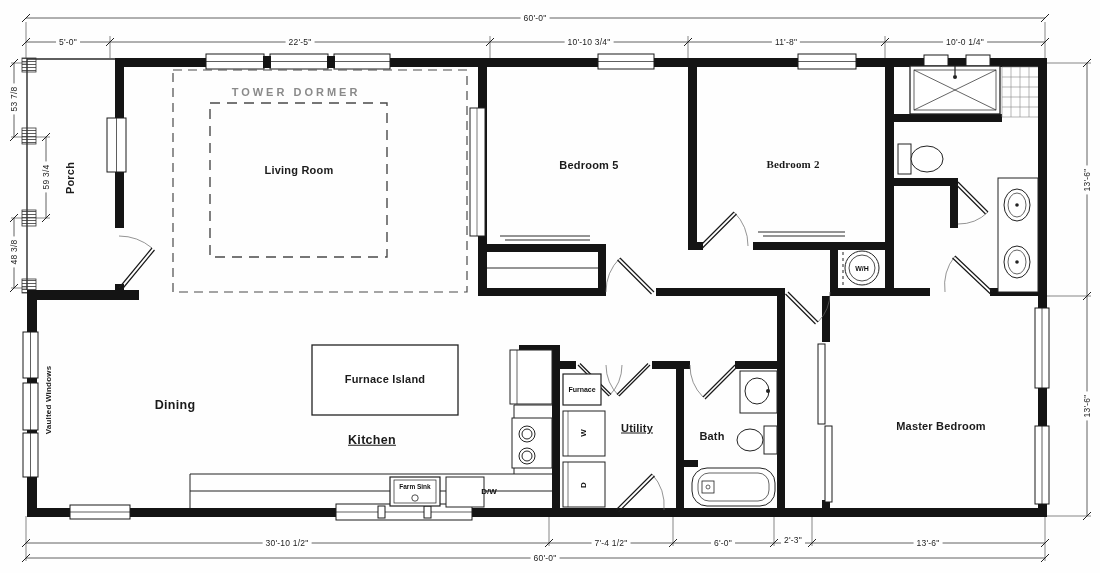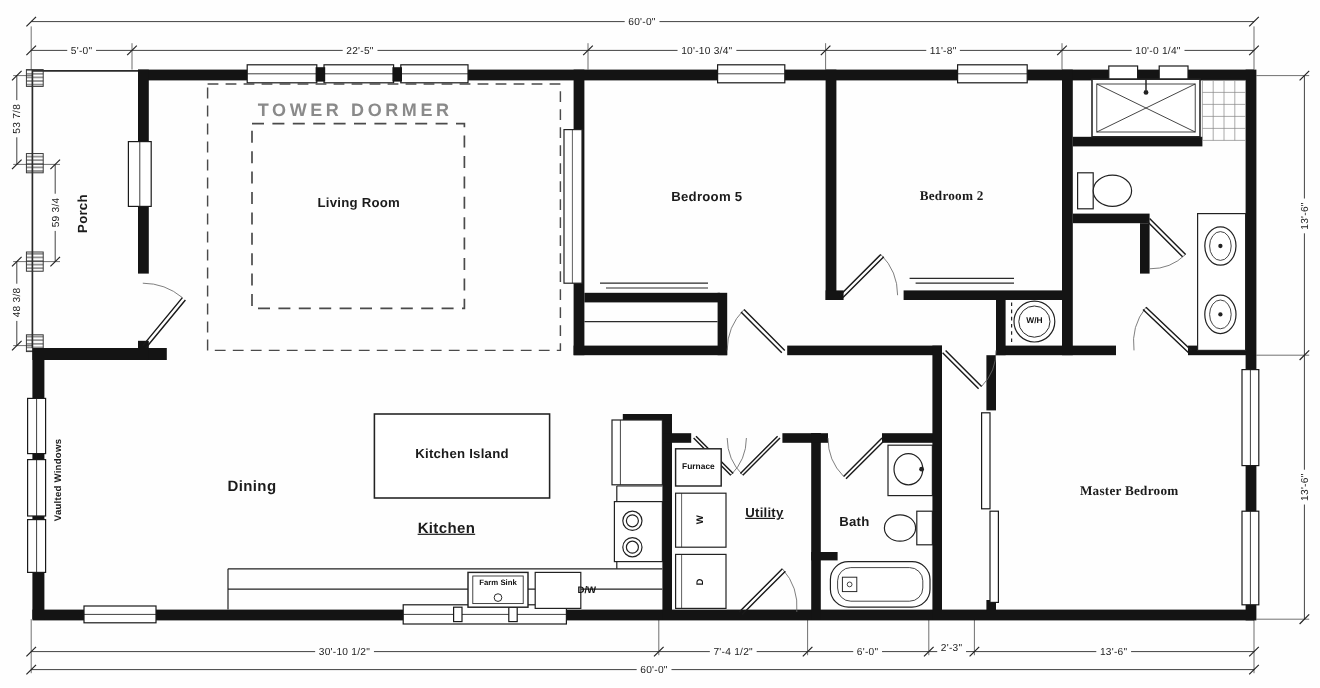--- a/index.html
+++ b/index.html
@@ -6,21 +6,21 @@
   .sheet{position:relative;width:1100px;height:573px;background:#fefefe;overflow:hidden;
          font-family:"Liberation Sans","DejaVu Sans",sans-serif;color:#1c1c1c;}
   .sheet svg{position:absolute;left:0;top:0;}
   .lbl{position:absolute;transform:translate(-50%,-50%);white-space:nowrap;line-height:1;}
   .vlbl{position:absolute;transform:translate(-50%,-50%) rotate(-90deg);white-space:nowrap;line-height:1;}
   .dim{font-size:8.5px;letter-spacing:.2px;background:#fefefe;padding:0 3px;color:#222;}
   .room{font-size:11px;font-weight:bold;color:#1b1b1b;letter-spacing:.2px;}
   .room-lg{font-size:12.5px;font-weight:bold;color:#1b1b1b;letter-spacing:.3px;}
   .fix{font-size:7px;font-weight:bold;color:#111;}
   .fix-sm{font-size:6.5px;font-weight:bold;color:#111;}
-  .dormer{font-size:15px;letter-spacing:3px;color:#8a8a8a;font-weight:bold;}
+  .dormer{font-size:11px;letter-spacing:3px;color:#8a8a8a;font-weight:bold;}
 </style>
 </head>
 <body>
 
 <div class="sheet">
 
 <svg width="1100" height="573" viewBox="0 0 1100 573">
   <defs>
     <pattern id="hatch" width="4" height="3" patternUnits="userSpaceOnUse">
       <line x1="0" y1="1.5" x2="4" y2="1.5" stroke="#333" stroke-width="0.8"></line>
@@ -366,26 +366,26 @@
   <div class="vlbl dim" style="left:14px;top:252px;">48 3/8</div>
 
   <div class="vlbl dim" style="left:1087px;top:180px;">13'-6"</div>
   <div class="vlbl dim" style="left:1087px;top:406px;">13'-6"</div>
 
   <div class="vlbl room" style="left:70px;top:178px;">Porch</div>
   <div class="lbl dormer" style="left:296px;top:92px;">TOWER DORMER</div>
   <div class="lbl room" style="left:299px;top:170px;">Living Room</div>
   <div class="lbl room" style="left:589px;top:165px;">Bedroom 5</div>
   <div class="lbl room" style="left:793px;top:164px;font-family:Liberation Serif, serif;">Bedroom 2</div>
-  <div class="lbl room-lg" style="left:175px;top:405px;margin-left:35px;">Dining</div>
-  <div class="lbl room" style="left:385px;top:379px;">Kitchen Island</div>
+  <div class="lbl room-lg" style="left:175px;top:405px;">Dining</div>
+  <div class="lbl room" style="left:385px;top:379px;">Furnace Island</div>
   <div class="lbl room-lg" style="left:372px;top:440px;text-decoration:underline;">Kitchen</div>
   <div class="lbl room" style="left:637px;top:428px;text-decoration:underline;">Utility</div>
   <div class="lbl room" style="left:712px;top:436px;">Bath</div>
-  <div class="lbl room" style="left:941px;top:410px;font-family:Liberation Serif, serif;">Master Bedroom</div>
+  <div class="lbl room" style="left:941px;top:426px;">Master Bedroom</div>
   <div class="vlbl room" style="left:49px;top:400px;font-size:8px;">Vaulted Windows</div>
 
   <div class="lbl fix" style="left:582px;top:389px;">Furnace</div>
   <div class="vlbl fix" style="left:584px;top:433px;font-size:8px;">W</div>
   <div class="vlbl fix" style="left:584px;top:485px;font-size:8px;">D</div>
   <div class="lbl fix-sm" style="left:415px;top:487px;">Farm Sink</div>
   <div class="lbl fix" style="left:465px;top:492px;font-size:8px;padding-left:48px;">D/W</div>
   <div class="lbl fix" style="left:862px;top:268px;">W/H</div>
 
 </div>

